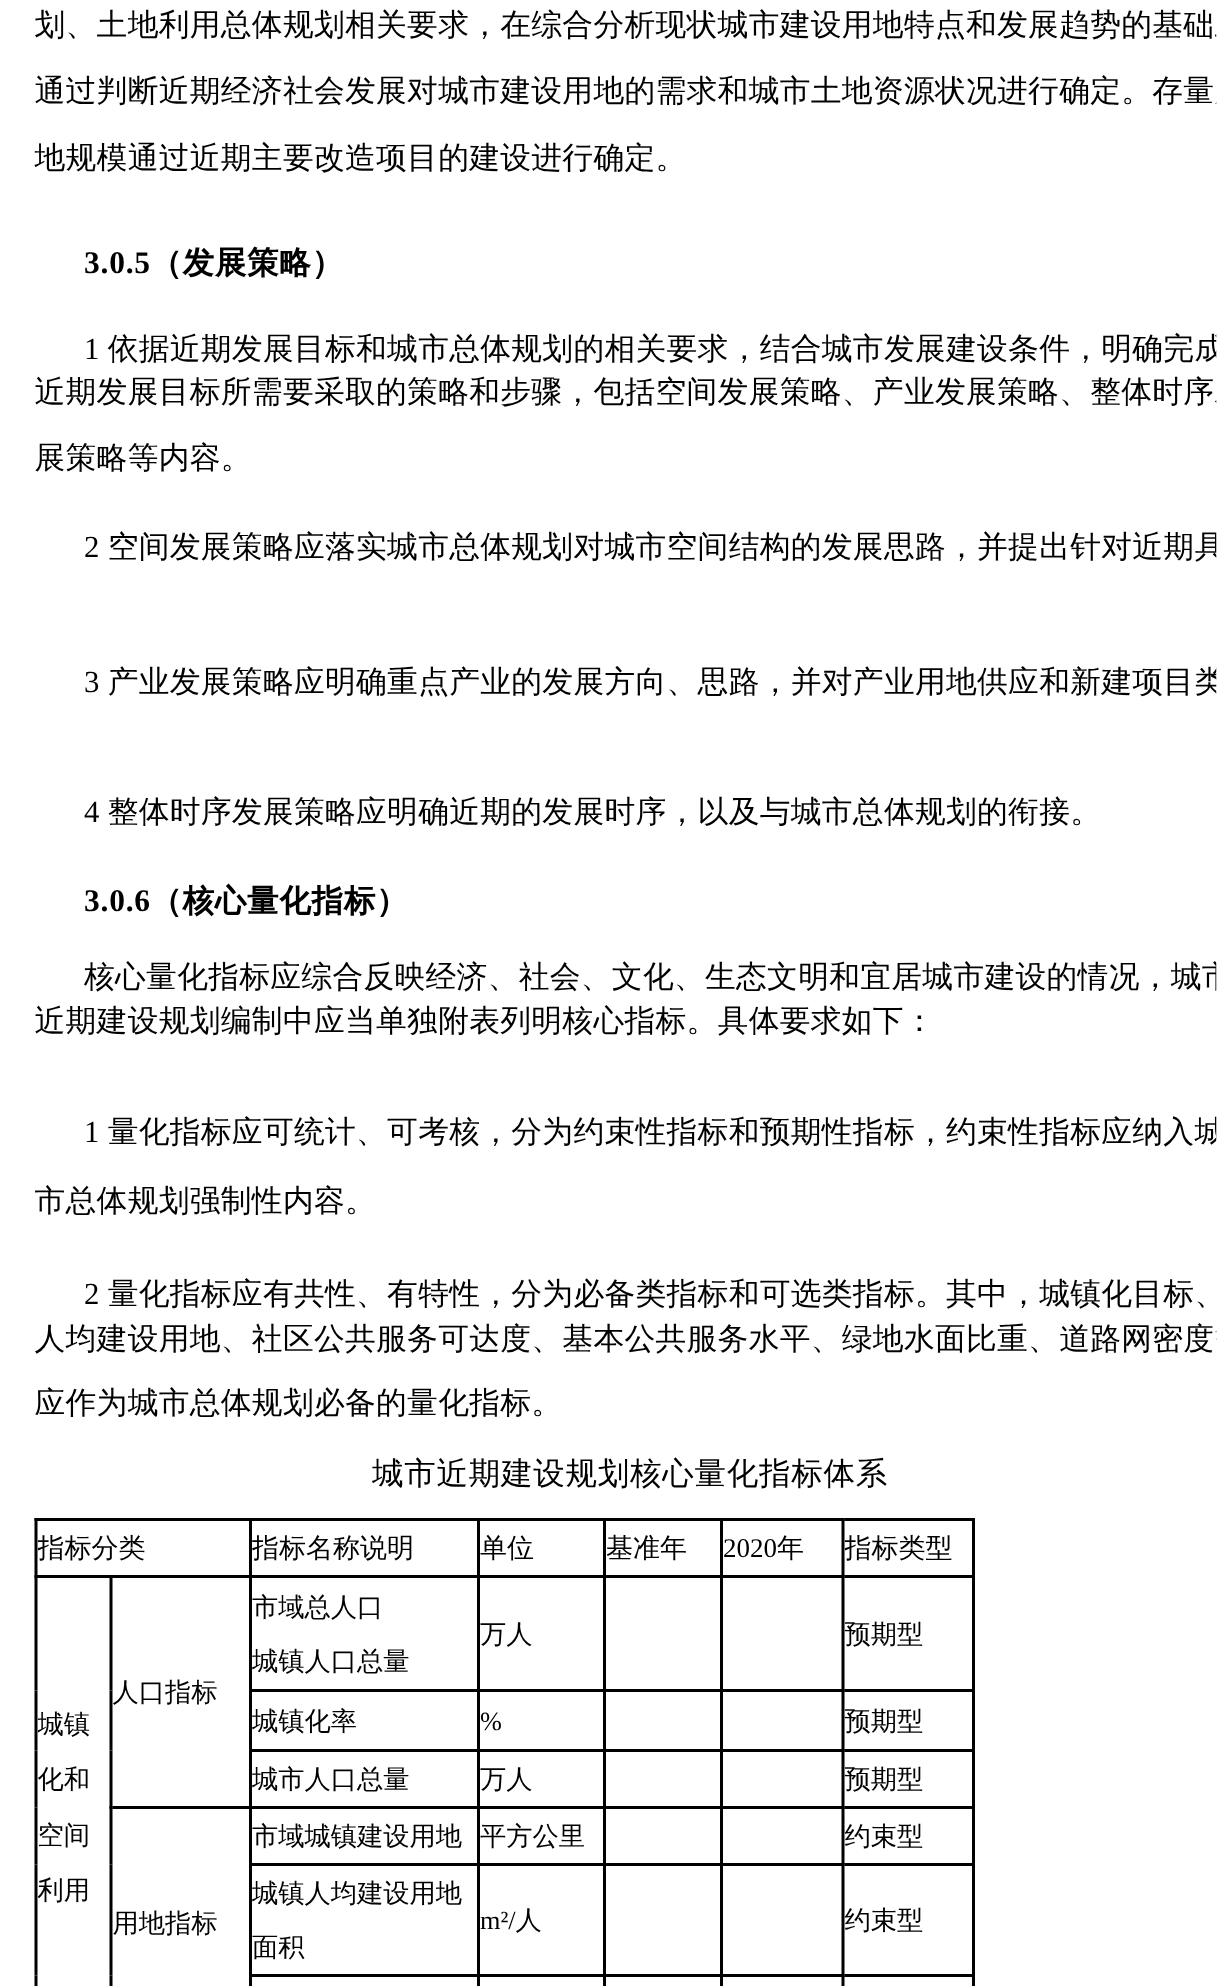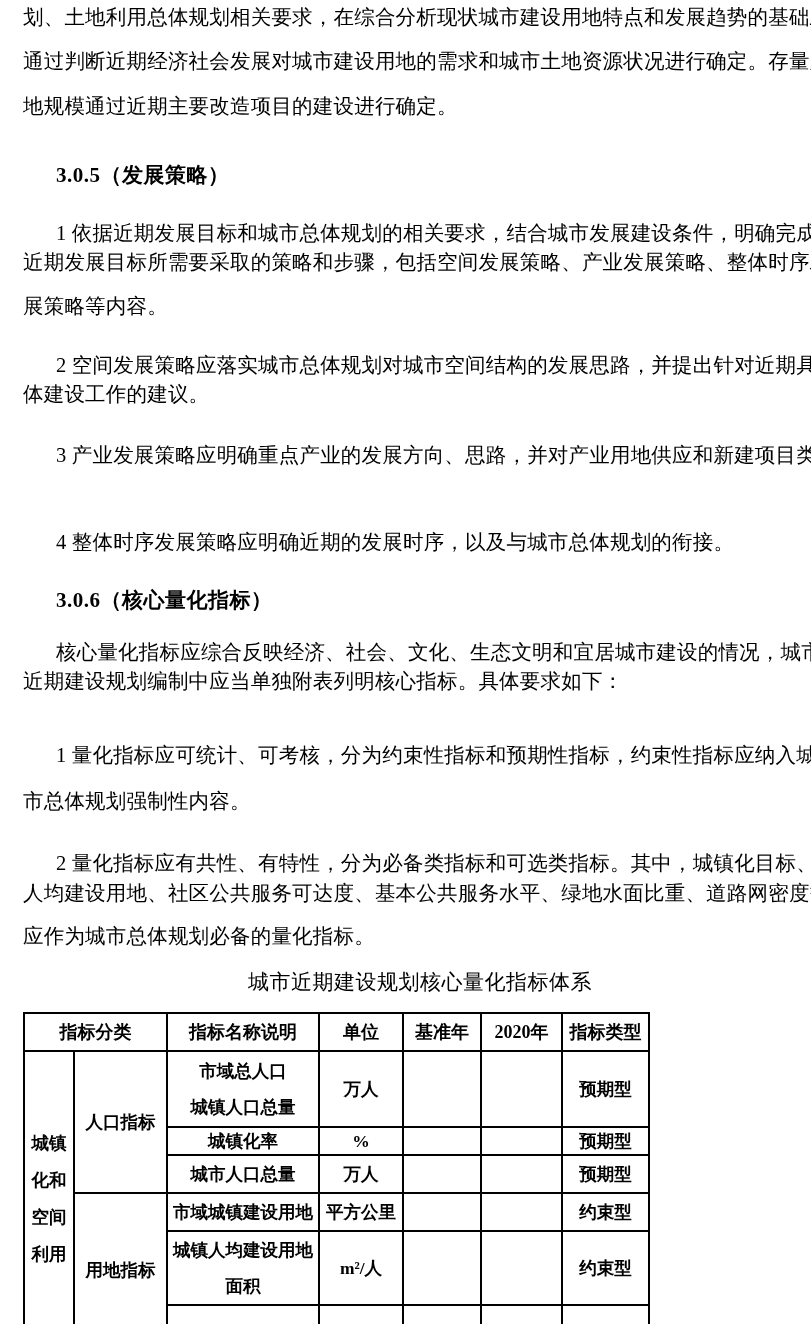--- a/index.html
+++ b/index.html
@@ -38,23 +38,23 @@
   }
   table.kpi{
     position:absolute;
     top:1012px;
     left:23px;
     border-collapse:collapse;
     table-layout:fixed;
   }
   table.kpi td, table.kpi th{
     border:2px solid #000000;
-    text-align:center;
+    text-align:left;
     vertical-align:middle;
-    font-weight:bold;
+    font-weight:normal;
     font-size:17.5px;
     padding:0;
     overflow:hidden;
   }
   table.kpi th{font-size:18px;}
   .pre{white-space:pre-line;line-height:36px;}
   .vcol{font-size:18px;line-height:37px;}
   .grp{font-size:18px;}
 </style>
 </head>
@@ -65,21 +65,20 @@
   <div class="ln" style="top:4px">划、土地利用总体规划相关要求，在综合分析现状城市建设用地特点和发展趋势的基础上，</div>
   <div class="ln" style="top:48px">通过判断近期经济社会发展对城市建设用地的需求和城市土地资源状况进行确定。存量用</div>
   <div class="ln" style="top:93px">地规模通过近期主要改造项目的建设进行确定。</div>
 
   <div class="ln ind hd" style="top:146px">3.0.5（发展策略）</div>
 
   <div class="ln ind" style="top:204px">1 依据近期发展目标和城市总体规划的相关要求，结合城市发展建设条件，明确完成</div>
   <div class="ln" style="top:249px">近期发展目标所需要采取的策略和步骤，包括空间发展策略、产业发展策略、整体时序发</div>
   <div class="ln" style="top:293px">展策略等内容。</div>
   <div class="ln ind" style="top:336px">2 空间发展策略应落实城市总体规划对城市空间结构的发展思路，并提出针对近期具</div>
-  <div class="ln" style="top:381px">体建设工作的建议。</div>
   <div class="ln ind" style="top:426px">3 产业发展策略应明确重点产业的发展方向、思路，并对产业用地供应和新建项目类</div>
   <div class="ln ind" style="top:513px">4 整体时序发展策略应明确近期的发展时序，以及与城市总体规划的衔接。</div>
 
   <div class="ln ind hd" style="top:571px">3.0.6（核心量化指标）</div>
 
   <div class="ln ind" style="top:623px">核心量化指标应综合反映经济、社会、文化、生态文明和宜居城市建设的情况，城市</div>
   <div class="ln" style="top:668px">近期建设规划编制中应当单独附表列明核心指标。具体要求如下：</div>
   <div class="ln ind" style="top:726px">1 量化指标应可统计、可考核，分为约束性指标和预期性指标，约束性指标应纳入城</div>
   <div class="ln" style="top:788px">市总体规划强制性内容。</div>
   <div class="ln ind" style="top:834px">2 量化指标应有共性、有特性，分为必备类指标和可选类指标。其中，城镇化目标、</div>
@@ -113,21 +112,21 @@
 空间
 利用</td>
       <td class="grp" rowspan="3">人口指标</td>
       <td class="pre">市域总人口
 城镇人口总量</td>
       <td>万人</td>
       <td></td>
       <td></td>
       <td>预期型</td>
     </tr>
-    <tr style="height:28px">
+    <tr style="height:40px">
       <td>城镇化率</td>
       <td>%</td>
       <td></td>
       <td></td>
       <td>预期型</td>
     </tr>
     <tr style="height:38px">
       <td>城市人口总量</td>
       <td>万人</td>
       <td></td>

